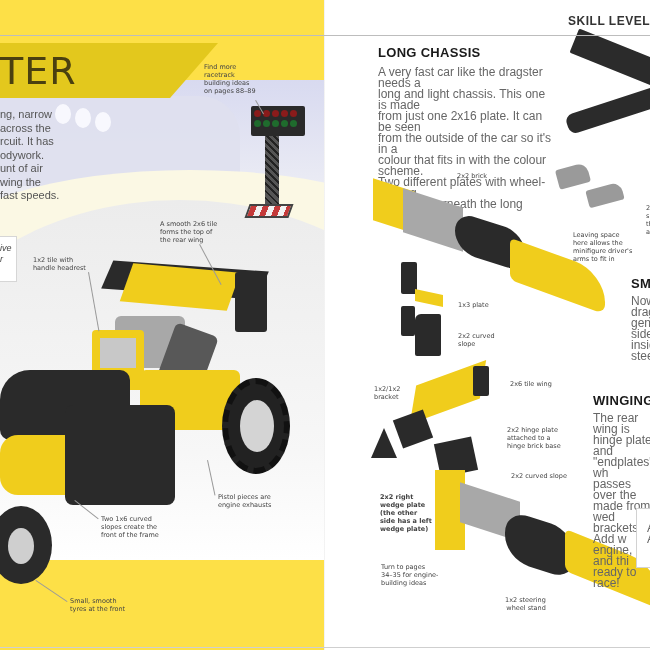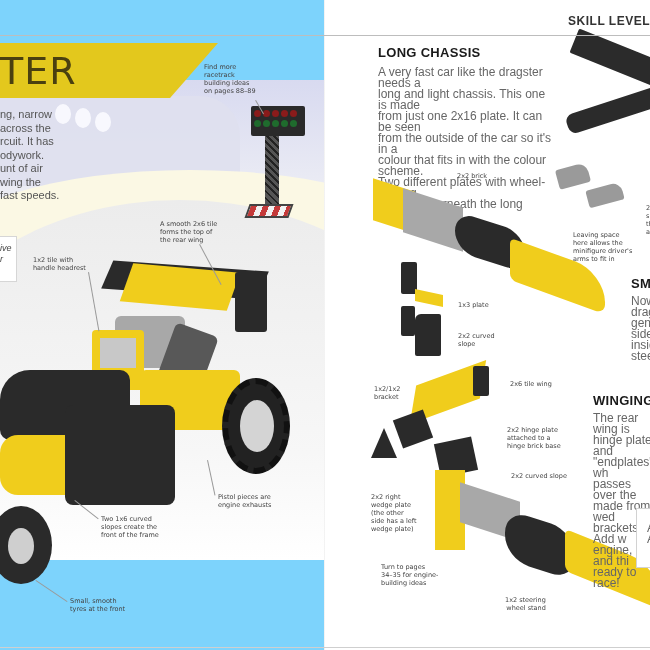--- a/index.html
+++ b/index.html
@@ -1,20 +1,20 @@
 <!DOCTYPE html>
 <html><head>
   <meta charset="utf-8">
   <style>
     * { box-sizing: border-box; margin: 0; padding: 0; }
     html, body { width: 650px; height: 650px; overflow: hidden; background: #ffffff; }
     body { font-family: "Liberation Sans", "DejaVu Sans", sans-serif; color: #333; position: relative; }
 
     .spread { position: absolute; inset: 0; width: 650px; height: 650px; }
-    .page-left { position: absolute; left: 0; top: 0; width: 325px; height: 650px; background: #7dd3fc; overflow: hidden; }
+    .page-left { position: absolute; left: 0; top: 0; width: 325px; height: 650px; background: #fde047; overflow: hidden; }
     .page-right { position: absolute; left: 325px; top: 0; width: 325px; height: 650px; background: #fff; overflow: hidden; }
 
     .top-rule { position: absolute; left: 0; right: 0; top: 35px; height: 1px; background: #bdbdbd; }
     .bottom-rule { position: absolute; left: 0; right: 0; bottom: 2px; height: 1px; background: #cfcfcf; }
     .gutter { position: absolute; left: 324px; top: 0; width: 2px; height: 650px; background: linear-gradient(to right, #f0f0f0, #fafafa); }
 
     
     .sky { position: absolute; left: 0; top: 80px; width: 325px; height: 160px;
       background: linear-gradient(#d8daf0, #e9eaf4 60%, #f4f4f4); }
     .stand { position: absolute; left: 0; top: 96px; width: 240px; height: 90px; background: #dfe0ee; border-radius: 0 40px 0 0; opacity: .9; }
@@ -218,21 +218,21 @@
     <div class="part black" style="position:absolute;left:180px;top:520px;width:70px;height:50px;border-radius:24px;transform:skewY(18deg);"></div>
     <div class="part yellow" style="position:absolute;left:240px;top:548px;width:95px;height:42px;border-radius:6px 30px 10px 6px;transform:skewY(22deg);"></div>
 
     <div class="callout" style="left:185px;top:380px;">2x6 tile wing</div>
     <div class="callout" style="left:49px;top:385px;">1x2/1x2
 bracket</div>
     <div class="callout" style="left:182px;top:426px;">2x2 hinge plate
 attached to a
 hinge brick base</div>
     <div class="callout" style="left:186px;top:472px;">2x2 curved slope</div>
-    <div class="callout" style="left:46px;top:493px;">2x2 right
+    <div class="callout" style="left:55px;top:493px;font-weight:bold;">2x2 right
 wedge plate
 (the other
 side has a left
 wedge plate)</div>
     <div class="callout" style="left:56px;top:563px;">Turn to pages
 34–35 for engine-
 building ideas</div>
     <div class="callout" style="left:180px;top:596px;text-align:right;">1x2 steering
 wheel stand</div>
 

